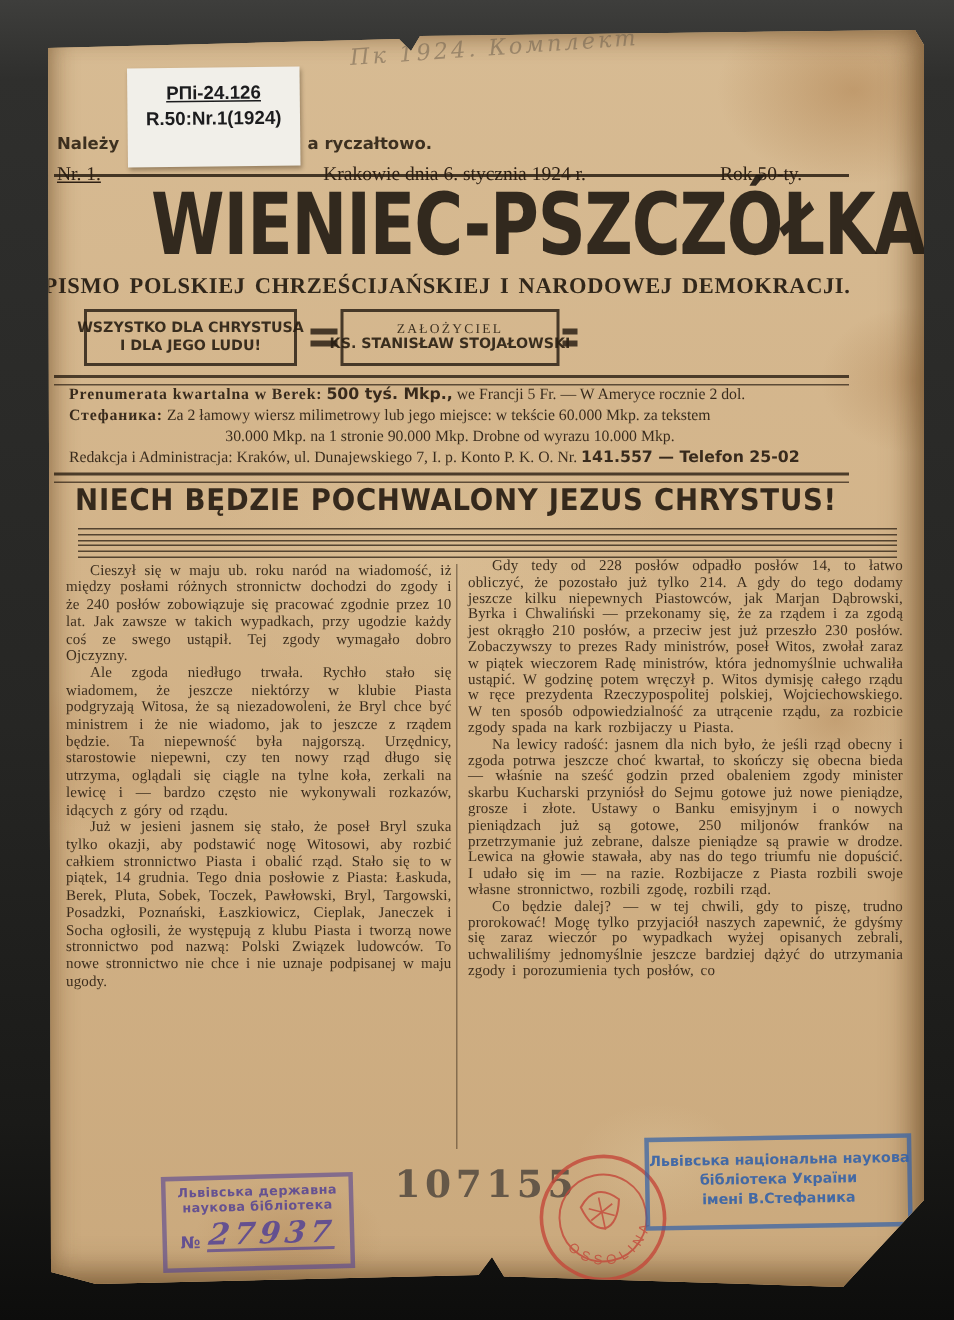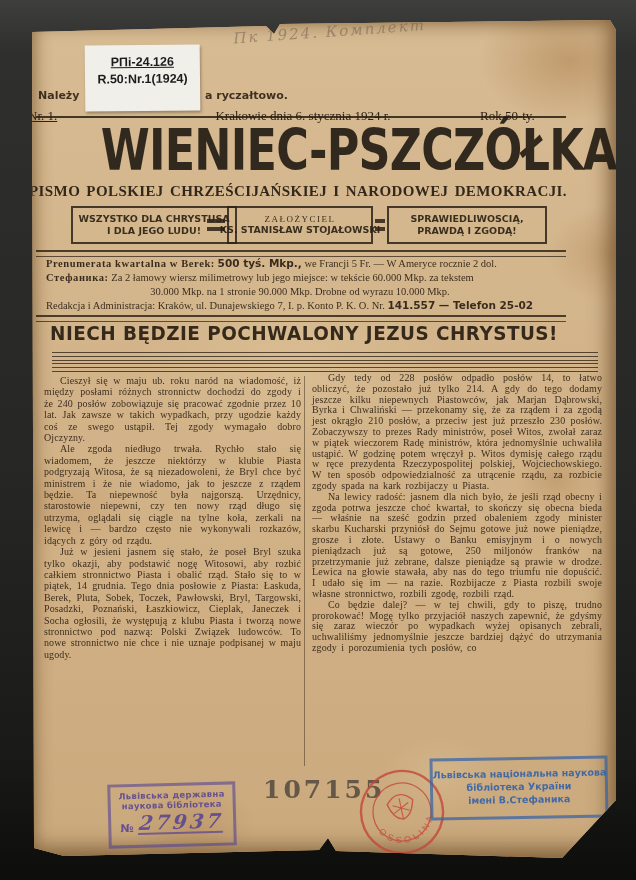--- a/index.html
+++ b/index.html
@@ -37,21 +37,21 @@
   }
   .frank{position:absolute;top:71px;font:bold 11px "DejaVu Sans",sans-serif;color:rgba(40,28,16,.88);}
   .frank-l{left:10px;}
   .frank-r{left:177px;}
   .price{
     position:absolute;top:57px;left:298px;width:224px;text-align:right;
     font:bold 19px "DejaVu Sans",sans-serif;color:rgba(35,26,16,.92);
     letter-spacing:.5px;white-space:nowrap;
   }
   .price .u{border-bottom:3px solid rgba(35,26,16,.92);padding-bottom:0px;}
-  .issue-no{position:absolute;left:0;top:90px;font:13px "Liberation Serif",serif;text-decoration:underline;}
+  .issue-no{position:absolute;left:10px;top:90px;font:13px "Liberation Serif",serif;text-decoration:underline;}
   .date-line{position:absolute;left:150px;top:90px;width:250px;text-align:center;font:13px "Liberation Serif",serif;white-space:nowrap;}
   .volume{position:absolute;left:452px;top:90px;width:80px;font:13px "Liberation Serif",serif;}
   .sticker{
     position:absolute;left:57px;top:27px;width:115px;height:66px;
     background:#f1efe9;box-shadow:1px 2px 3px rgba(40,25,10,.35);
     transform:rotate(-.6deg);z-index:6;text-align:center;padding-top:10px;box-sizing:border-box;
     font-family:"Liberation Sans",sans-serif;color:#1c1c1e;
   }
   .sticker .s1{font-size:12.5px;font-weight:600;text-decoration:underline;}
   .sticker .s2{font-size:12.5px;font-weight:600;margin-top:3px;}
@@ -68,21 +68,21 @@
     font:bold 15px "Liberation Serif",serif;letter-spacing:.4px;word-spacing:2px;
     color:rgba(35,26,16,.92);white-space:nowrap;
   }
   .mbox{
     position:absolute;top:188px;height:38px;border:2px solid rgba(45,34,22,.85);
     display:flex;flex-direction:column;justify-content:center;align-items:center;
     font-family:"DejaVu Sans",sans-serif;color:rgba(40,30,18,.9);box-sizing:border-box;
   }
   .mbox .mline{font-size:9.5px;font-weight:bold;line-height:12px;white-space:nowrap;}
   .mbox .mline.small{font:9px "Liberation Serif",serif;letter-spacing:1.5px;}
-  .mbox1{left:43px;width:166px;}
+  .mbox1{left:28px;width:142px;}
   .mbox2{left:199px;width:146px;}
   .mbox3{left:359px;width:160px;}
   .mconn{position:absolute;top:201px;height:4px;border-top:4px solid rgba(45,34,22,.85);border-bottom:4px solid rgba(45,34,22,.85);}
   .c1{left:179px;width:18px;}
   .c2{left:347px;width:10px;}
   .rule-a{position:absolute;left:8px;width:530px;height:4px;border-top:2px solid rgba(42,30,18,.8);border-bottom:1px solid rgba(42,30,18,.7);}
   .r1{top:232px;}
   .r2{top:297px;}
   .subblock{position:absolute;left:18px;top:239px;width:508px;font:10.5px/14px "Liberation Serif",serif;color:rgba(42,30,18,.92);}
   .sub-line{white-space:nowrap;}
@@ -172,24 +172,20 @@
     <div class="mbox mbox1">
       <div class="mline">WSZYSTKO DLA CHRYSTUSA</div>
       <div class="mline">I DLA JEGO LUDU!</div>
     </div>
     <div class="mconn c1"></div>
     <div class="mbox mbox2">
       <div class="mline small">ZAŁOŻYCIEL</div>
       <div class="mline">KS. STANISŁAW STOJAŁOWSKI</div>
     </div>
     <div class="mconn c2"></div>
-    <div class="mbox mbox3">
-      <div class="mline">SPRAWIEDLIWOSCIĄ,</div>
-      <div class="mline">PRAWDĄ I ZGODĄ!</div>
-    </div>
 
     <div class="rule-a r1"></div>
 
     <div class="subblock">
       <div class="sub-line">
         <span class="sb-serif">Prenumerata kwartalna w Berek:</span>
         <span class="sb-sans">500 tyś. Mkp.,</span>
         <span>we Francji 5 Fr. — W Ameryce rocznie 2 dol.</span>
       </div>
       <div class="sub-line">

